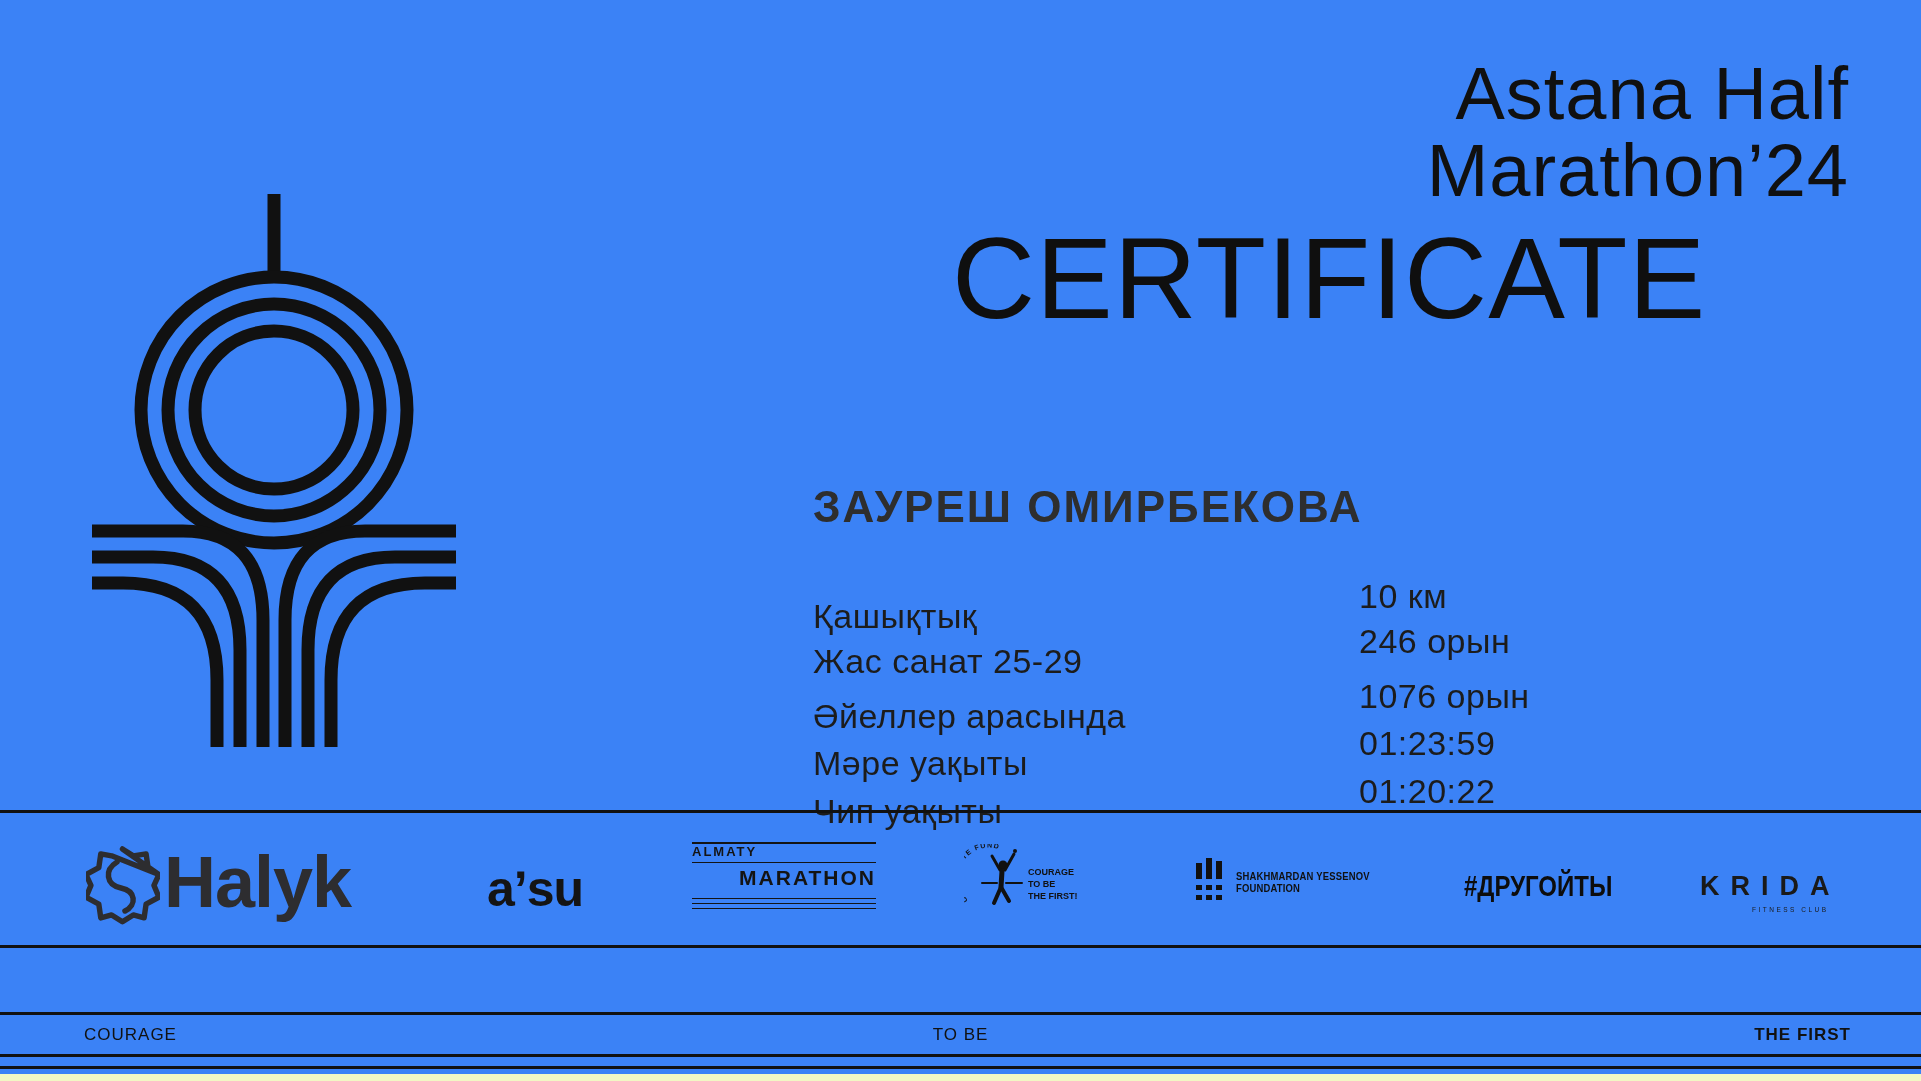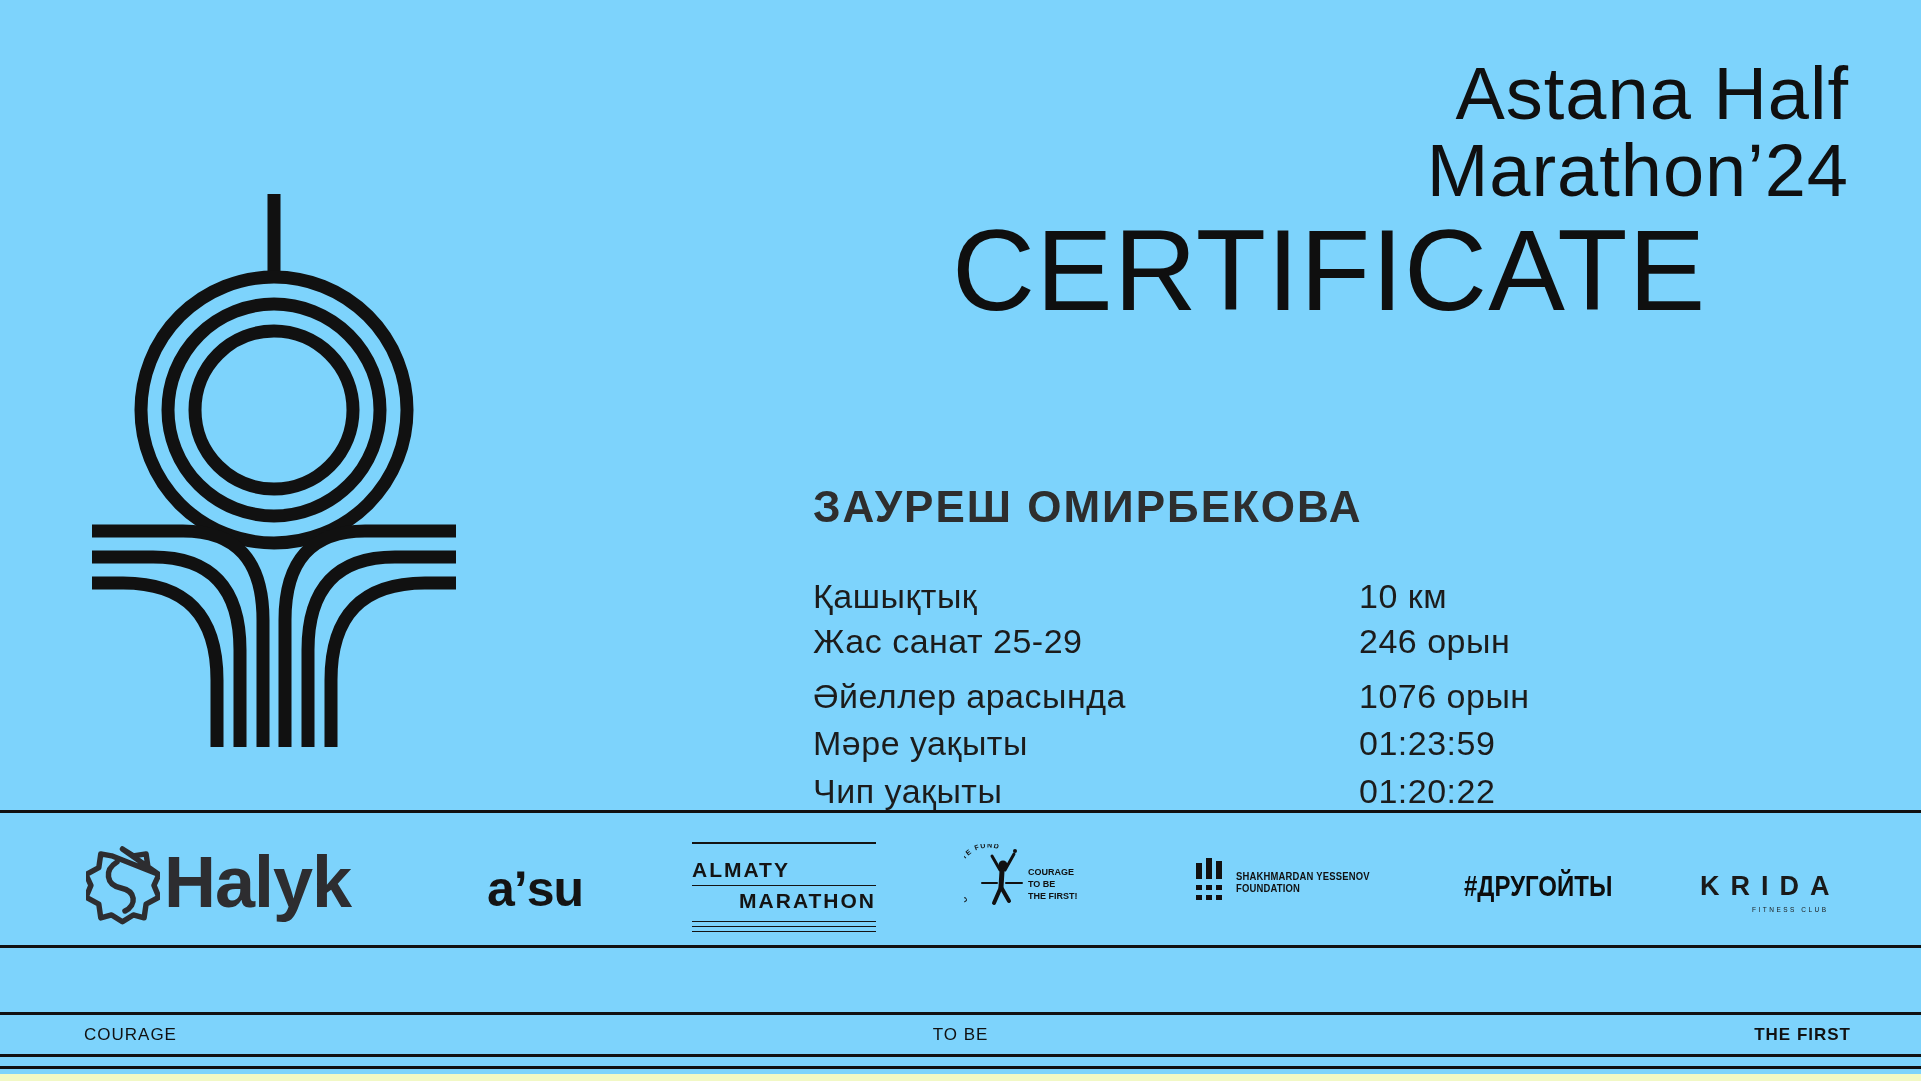--- a/index.html
+++ b/index.html
@@ -13,50 +13,50 @@
   }
   .abs{position:absolute;}
   
   .event-title{
     top:55px;right:72px;
     font-size:74px;line-height:77px;font-weight:500;
     letter-spacing:1px;text-align:right;color:#101010;
   }
   
   .cert-heading{
-    top:213px;left:952px;
+    top:221px;left:952px;
     font-size:115px;line-height:1;font-weight:500;
     letter-spacing:1px;color:#0f0f0f;white-space:nowrap;
   }
   
   .participant{
     top:485px;left:813px;
     font-size:44px;line-height:1;font-weight:700;
     letter-spacing:2px;color:#2e2e2e;white-space:nowrap;
   }
   
   .results{top:579px;left:813px;width:950px;height:240px;}
   .result-row{position:absolute;left:0;width:950px;font-size:34px;line-height:1;color:#1c1c1c;}
-  .result-row .lbl{position:absolute;left:0;white-space:nowrap;letter-spacing:0.5px;}
+  .result-row .lbl{position:absolute;left:0;white-space:nowrap;letter-spacing:0.5px;margin-top:20px;}
   .result-row .val{position:absolute;left:546px;white-space:nowrap;letter-spacing:0.5px;}
   
   .hr{left:0;width:1921px;background:#111;}
   .hr-a{top:810px;height:3px;}
   .hr-b{top:945px;height:3px;}
   .hr-c{top:1012px;height:2.5px;}
   .hr-d{top:1054px;height:2.5px;}
   .hr-e{top:1066px;height:2.5px;}
   .bottom-strip{top:1074px;left:0;width:1921px;height:7px;background:#F2F8C4;}
   
   .halyk-word{top:846px;left:164px;font-size:72px;line-height:1;font-weight:700;color:#2d2d30;letter-spacing:-1px;}
   .asu-word{top:864px;left:487px;font-size:50px;line-height:1;font-weight:700;color:#141414;letter-spacing:-1px;}
   .almaty{top:842px;left:692px;width:184px;color:#141414;}
   .almaty .ln{height:1.5px;background:#141414;}
   .almaty .thin{height:1px;background:#141414;margin-top:4px;}
-  .almaty .t1{font-size:21px;font-weight:700;letter-spacing:2px;padding:14px 0 3px 0;}
+  .almaty .t1{font-size:13px;font-weight:700;letter-spacing:2px;padding:0 0 3px 0;}
   .almaty .t2{font-size:21px;font-weight:700;letter-spacing:2px;text-align:right;padding:3px 0 4px 0;}
   .cf-text-block{font-size:9px;}
   .yessenov-text{
     top:871px;left:1236px;font-size:10.5px;line-height:11.5px;font-weight:800;
     letter-spacing:0.2px;transform:scaleX(0.9);transform-origin:left top;color:#101010;
   }
   .drugoity{
     top:871px;left:1464px;font-size:30px;line-height:1;font-weight:800;
     transform:scaleX(0.8);transform-origin:left top;color:#0d0d0d;white-space:nowrap;
   }
@@ -69,21 +69,21 @@
     display:flex;align-items:center;
   }
   .footer-band .fl{position:absolute;left:84px;font-size:17px;font-weight:500;letter-spacing:1px;}
   .footer-band .fc{position:absolute;left:0;width:1921px;text-align:center;font-size:17px;font-weight:500;letter-spacing:1px;}
   .footer-band .fr{position:absolute;right:70px;font-size:17px;font-weight:700;letter-spacing:1px;}
   svg{display:block;}
 </style>
 </head>
 <body>
 
-<div class="page" style="background: #7dd3fc;">
+<div class="page" style="background: #3b82f6;">
 
   <svg class="abs" style="left:88px;top:190px;" width="372" height="560" viewBox="0 0 372 560" fill="none" stroke="#111" stroke-width="13">
     <line x1="186" y1="4" x2="186" y2="88"></line>
     <circle cx="186" cy="220" r="133"></circle>
     <circle cx="186" cy="220" r="106"></circle>
     <circle cx="186" cy="220" r="79"></circle>
     <path d="M4,341 H95 Q175,341 175,430 V557"></path>
     <path d="M4,367 H65 Q152,367 152,460 V557"></path>
     <path d="M4,393 H35 Q129,393 129,490 V557"></path>
     <path d="M368,341 H277 Q197,341 197,430 V557"></path>

